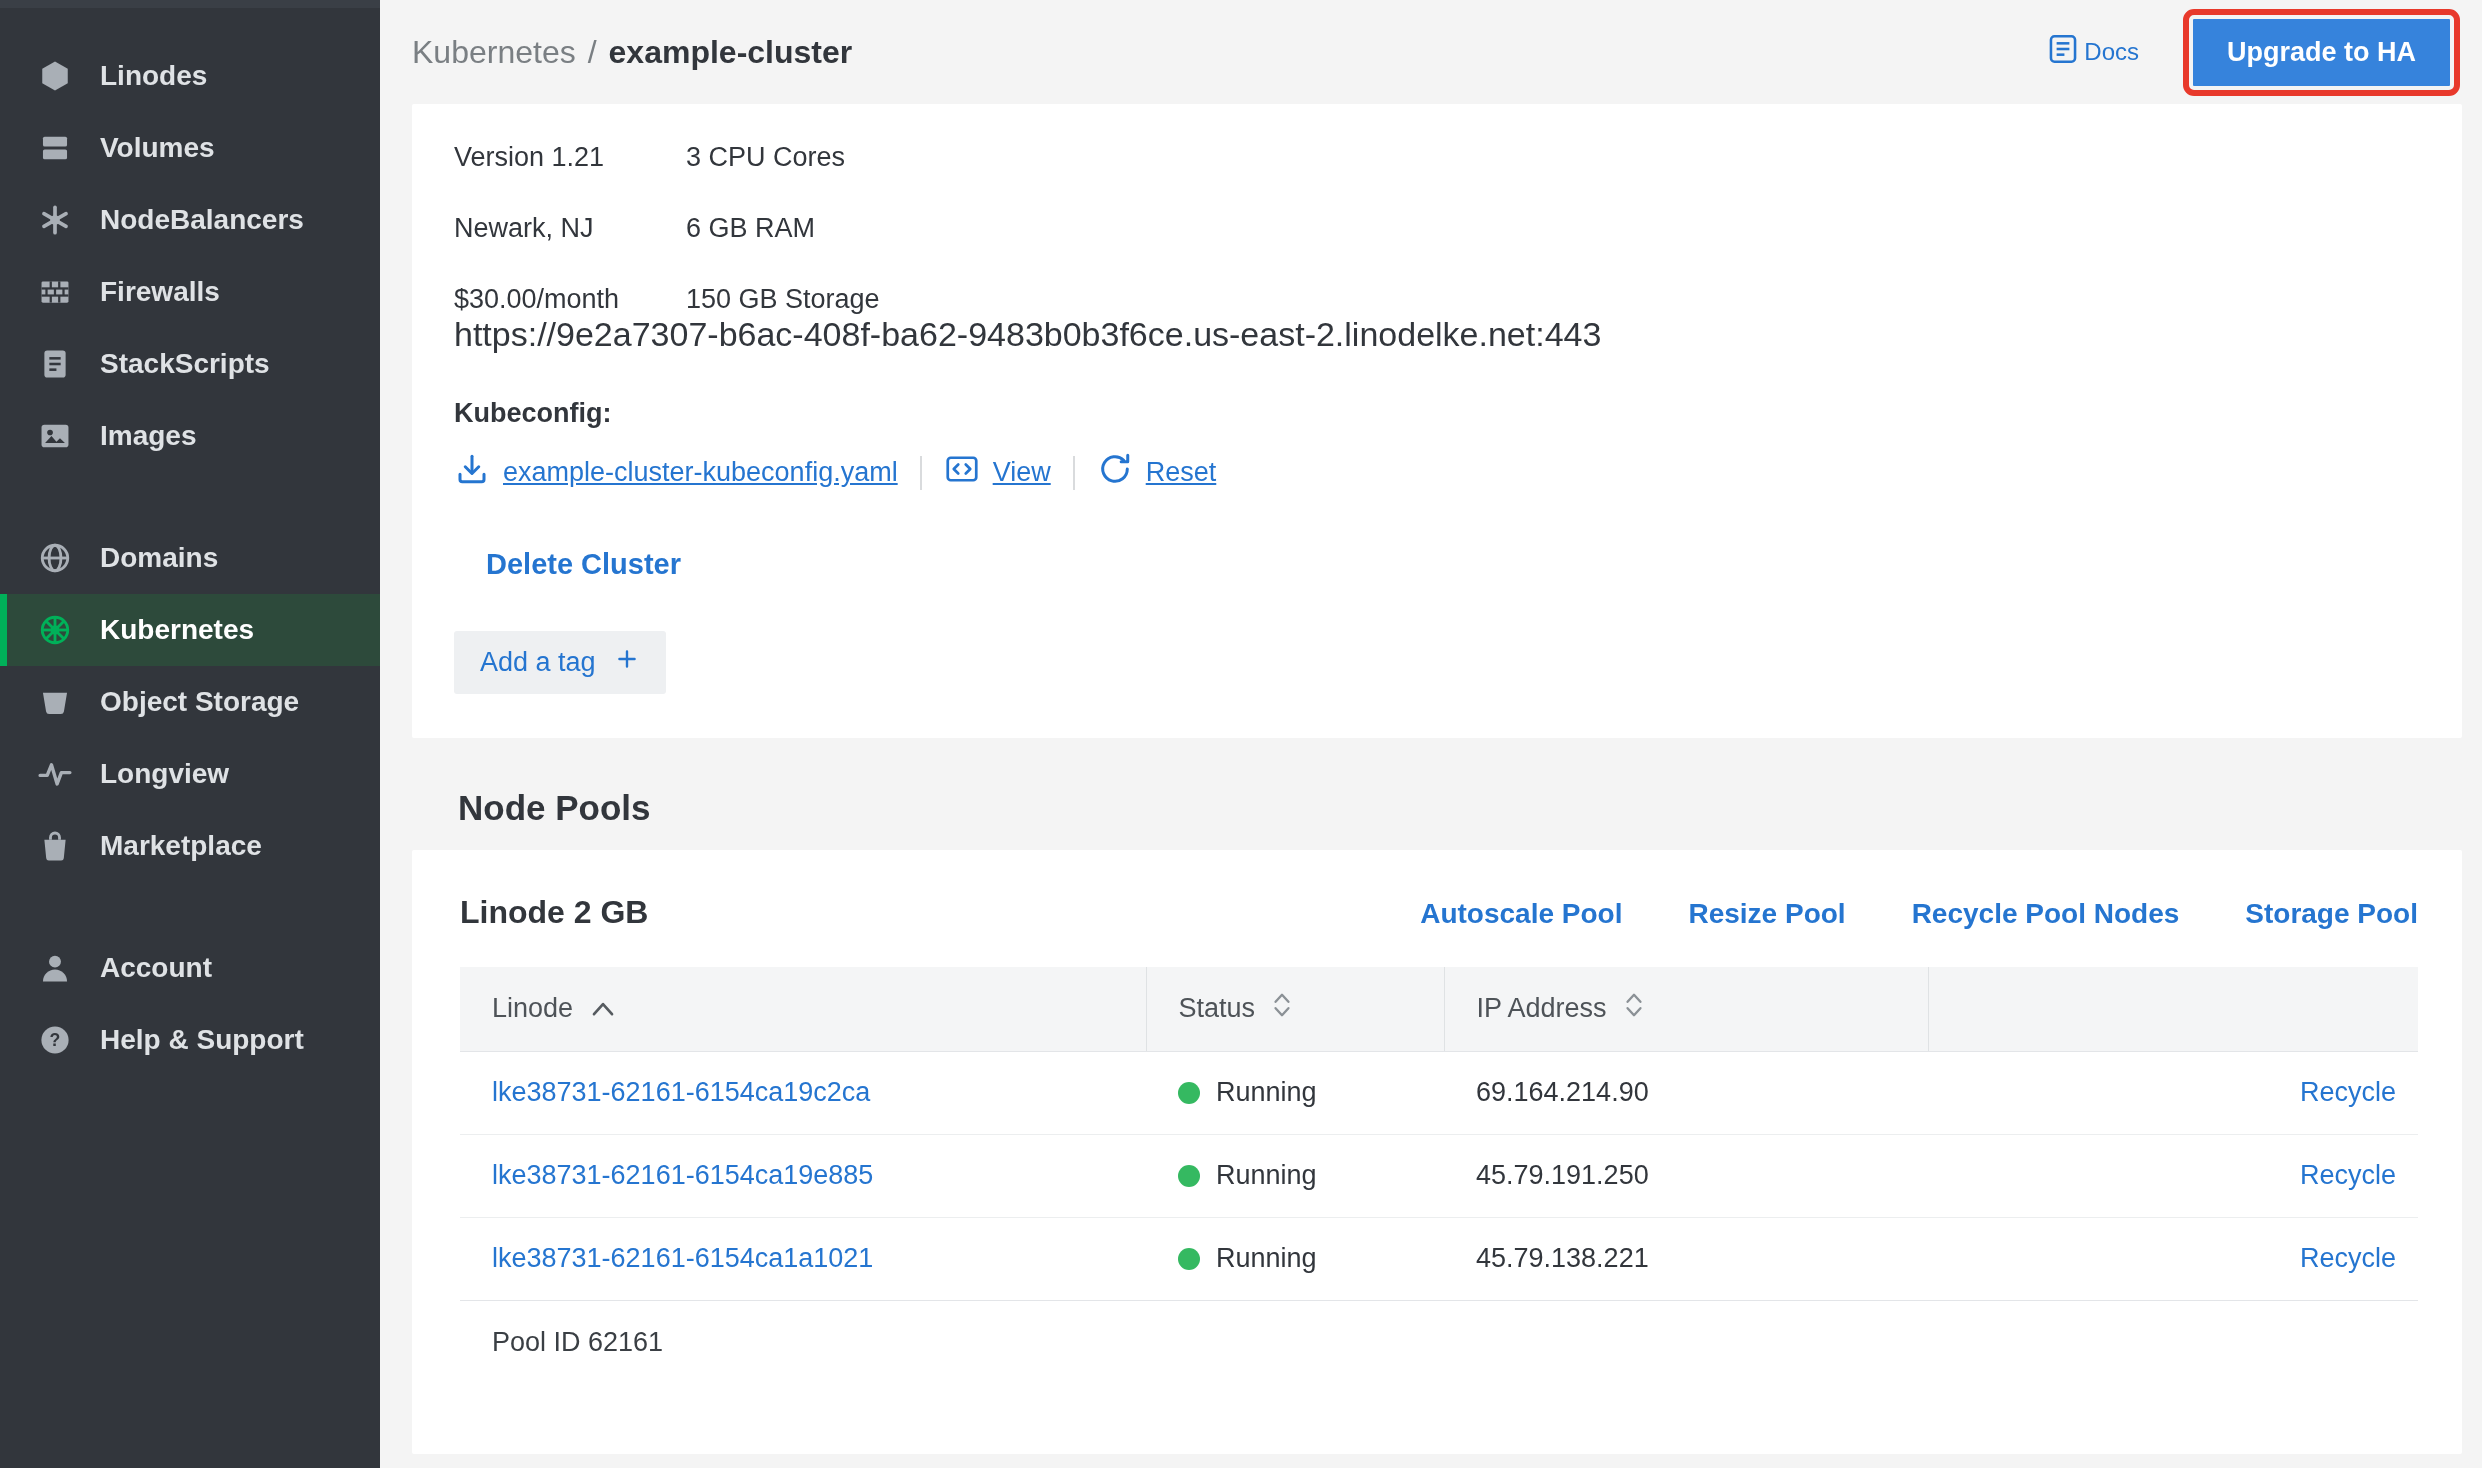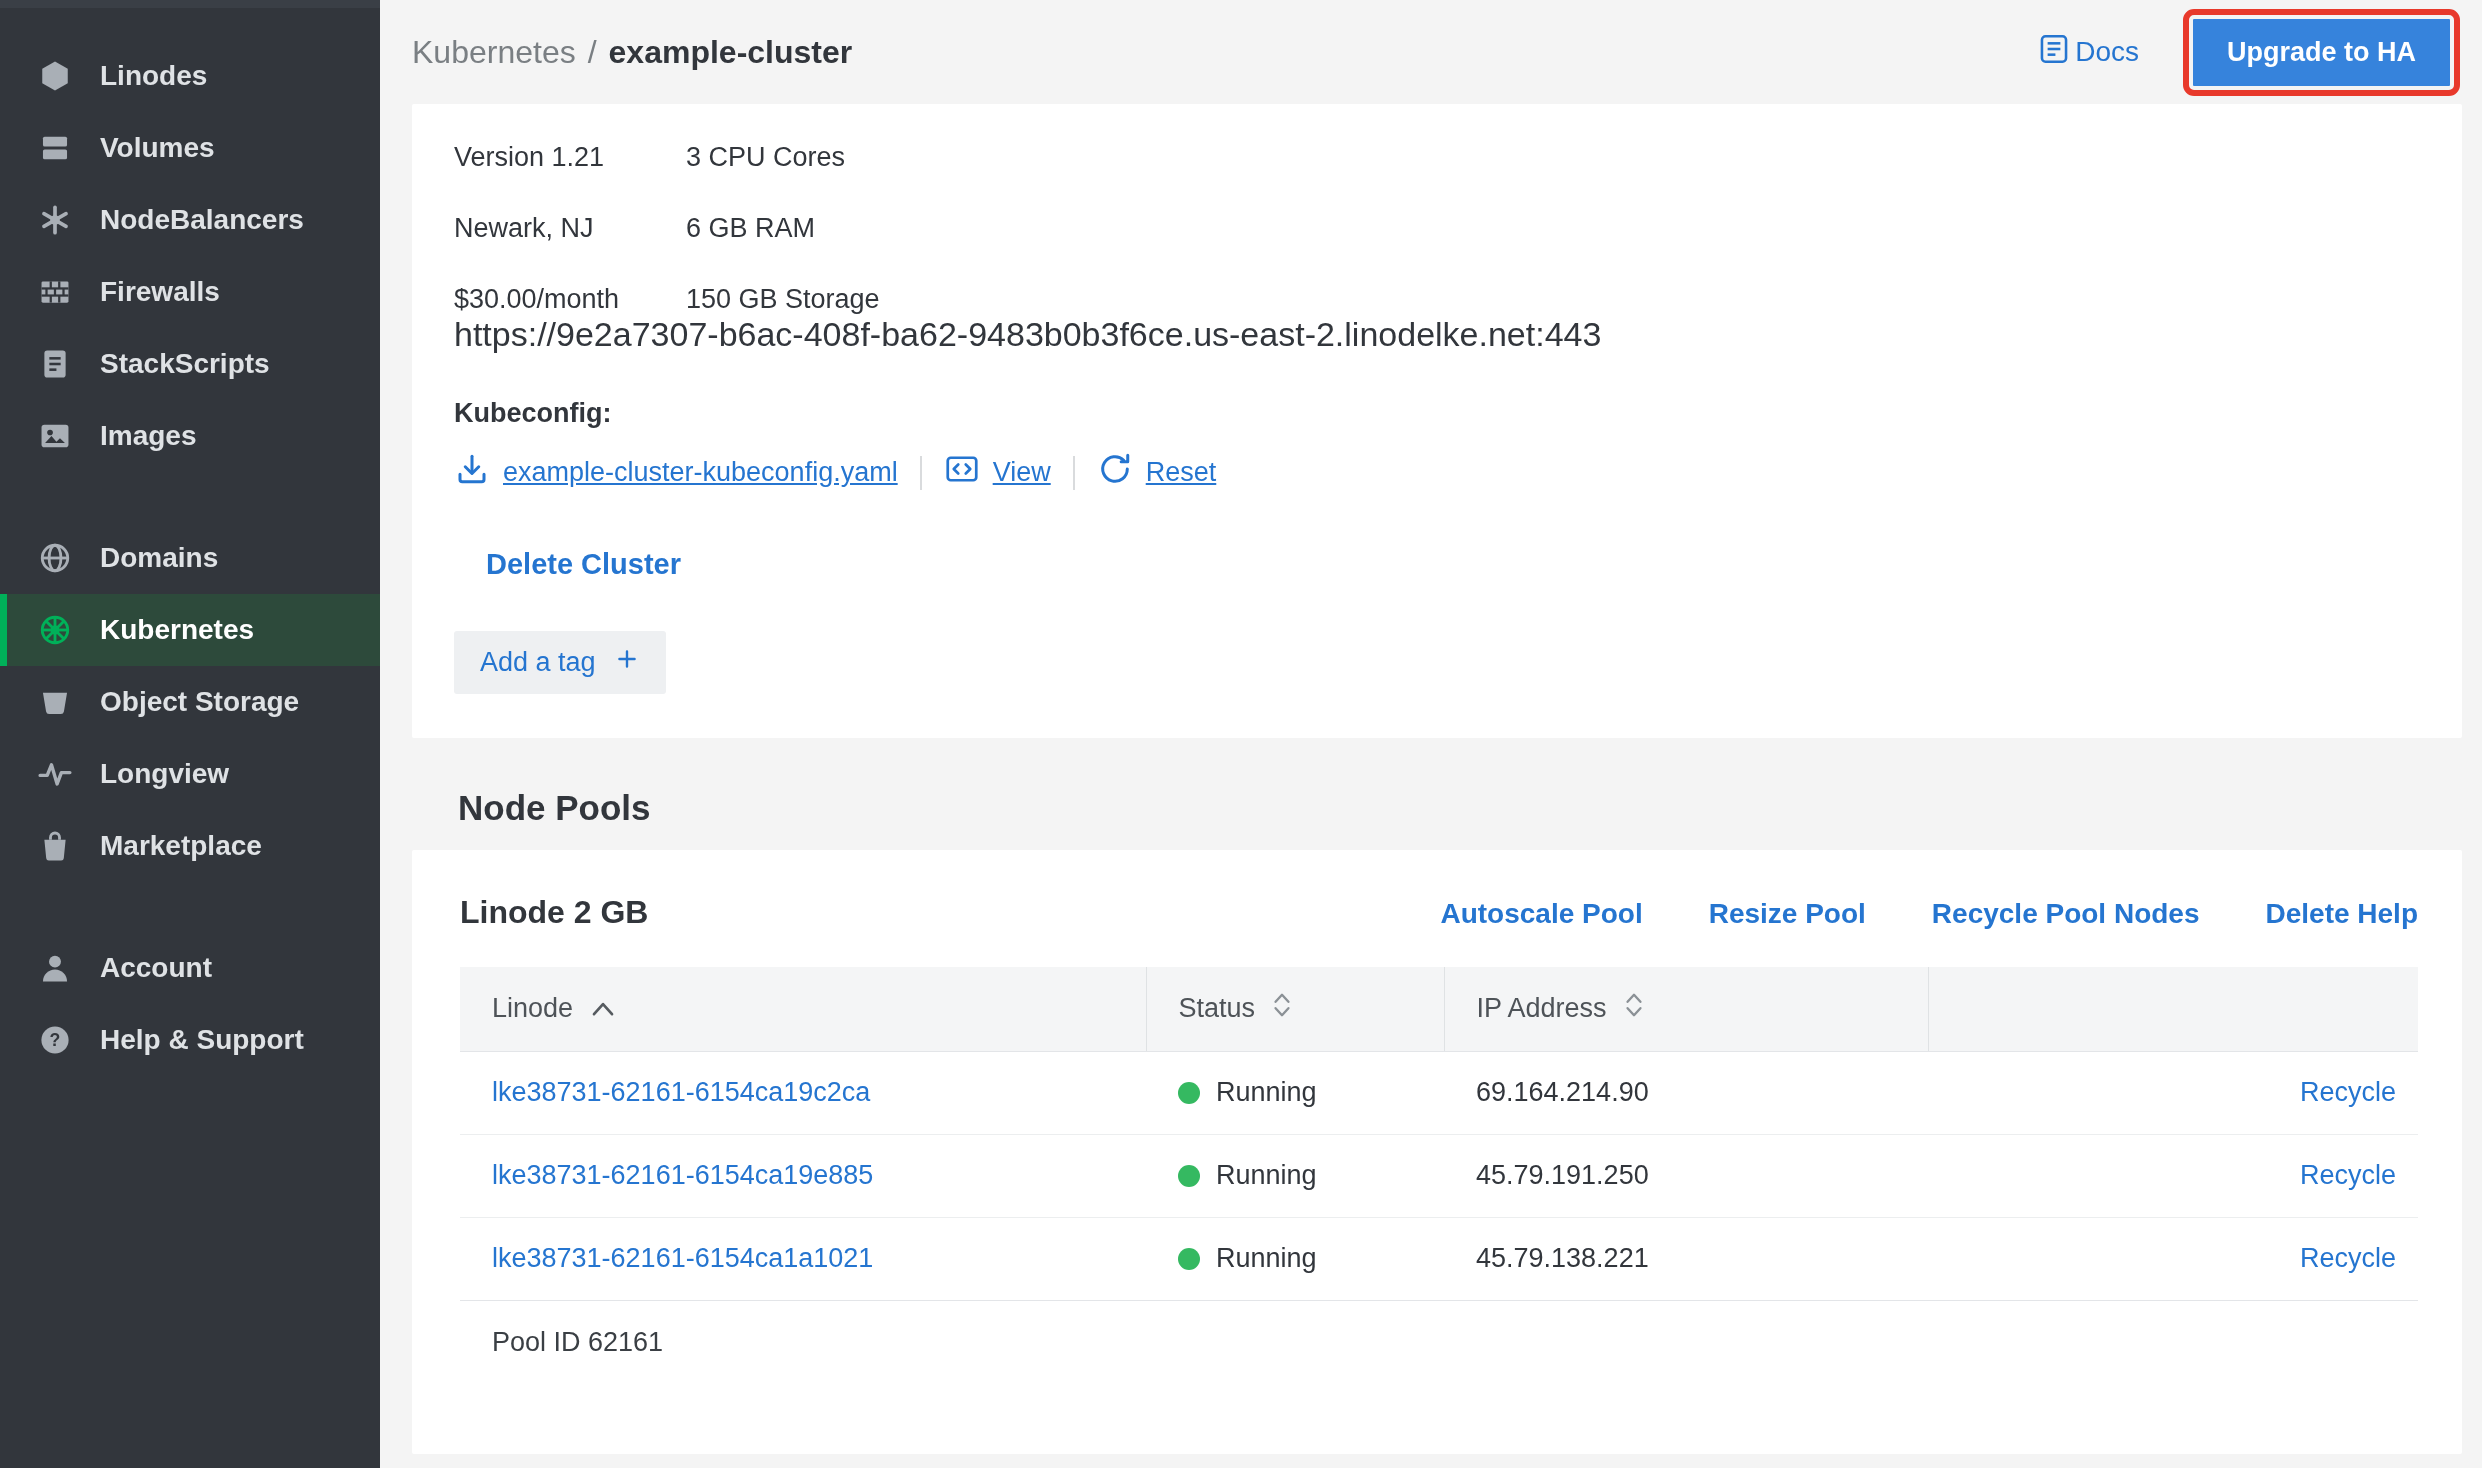--- a/index.html
+++ b/index.html
@@ -37,21 +37,21 @@
   .nav-item.selected .ic { color: var(--accent-green, #00b159); }
   .nav-gap { height: 50px; }
 
   
   .main { position: absolute; left: 380px; top: 0; right: 0; bottom: 0; padding: 0 20px 0 32px; }
 
   .page-header { height: 104px; display: flex; align-items: center; justify-content: space-between; }
   .breadcrumb { font-size: 32px; color: #7a7f83; display: flex; align-items: center; gap: 12px; }
   .breadcrumb .current { color: var(--text-dark, #32363c); font-weight: 700; }
   .header-actions { display: flex; align-items: center; gap: 54px; }
-  .docs-link { display: flex; align-items: center; gap: 4px; color: var(--link-blue, #2575d0); font-size: 28px; cursor: pointer; }
+  .docs-link { display: flex; align-items: center; gap: 4px; color: var(--link-blue, #2575d0); font-size: 24px; cursor: pointer; }
   .docs-link svg { width: 34px; height: 34px; }
   .upgrade-btn {
     background: var(--accent-blue, #3683dc); color: #fff;
     font-family: inherit; font-size: 27px; font-weight: 700;
     border: none; padding: 18px 34px; cursor: pointer; border-radius: 1px;
     outline: 6px solid var(--highlight-red, #e8392b); outline-offset: 4px;
     margin-right: 12px;
   }
 
   .card { background: #ffffff; border-radius: 2px; }
@@ -359,21 +359,21 @@
     <h2 class="section-title">Node Pools</h2>
   </div>
 
   <section class="card pool-card">
     <div class="pool-header">
       <h3 class="pool-title">Linode 2 GB</h3>
       <div class="pool-actions">
         <span class="link-bold">Autoscale Pool</span>
         <span class="link-bold">Resize Pool</span>
         <span class="link-bold">Recycle Pool Nodes</span>
-        <span class="link-bold">Delete Help</span>
+        <span class="link-bold">Storage Pool</span>
       </div>
     </div>
 
     <table>
       <colgroup>
           <col style="width:686px">
           <col style="width:298px">
           <col style="width:484px">
           <col>
         </colgroup>

